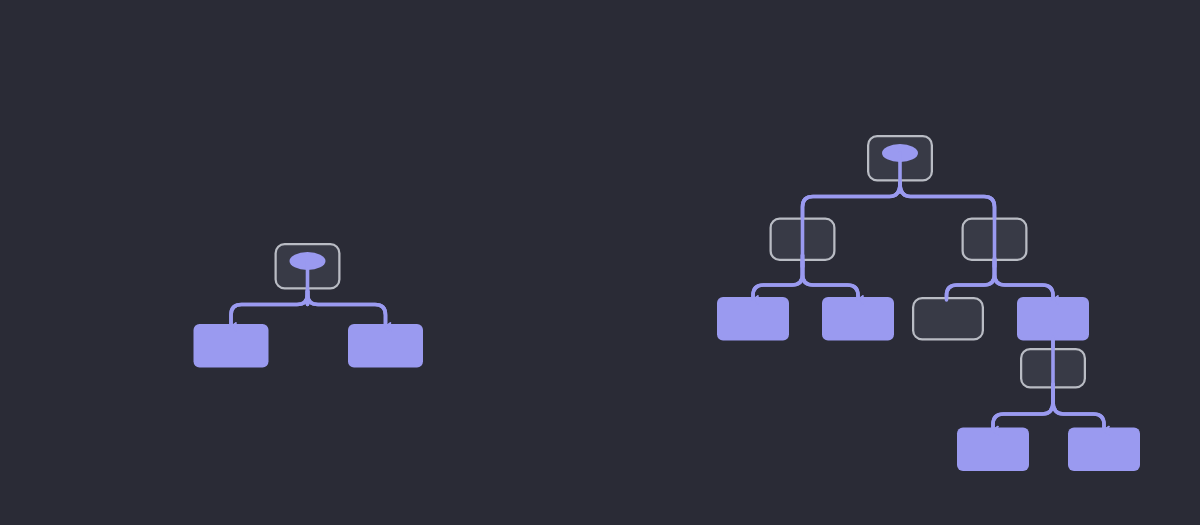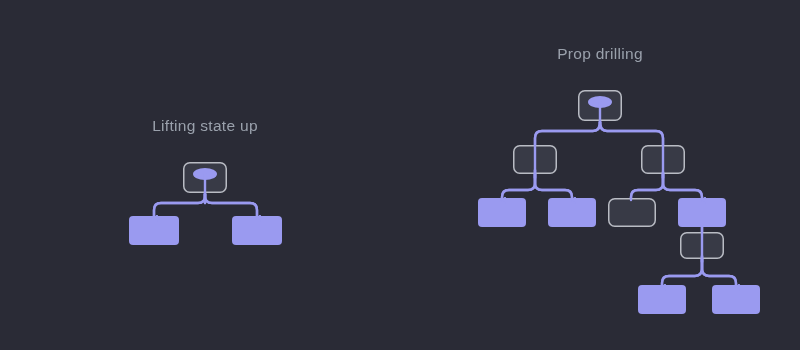--- a/index.html
+++ b/index.html
@@ -44,23 +44,21 @@
     top: 0;
     width: 800px;
     height: 350px;
   }
 </style>
 </head>
 <body>
 
 <div id="canvas">
 
-  <div class="diagram-title" id="title-lifting">Lifting state up</div>
 
-  <div class="diagram-title" id="title-prop">Prop drilling</div>
 
   <svg class="diagram-layer" id="svg-layer" viewBox="0 0 800 350" xmlns="http://www.w3.org/2000/svg">
       <defs>
         <marker id="arrowhead" viewBox="0 0 12 12" refX="6" refY="9" markerWidth="7" markerHeight="7" orient="auto-start-reverse" markerUnits="userSpaceOnUse">
           <path d="M1.5,3.5 L6,9 L10.5,3.5" fill="none" stroke="#9a9af0" stroke-width="2" stroke-linecap="round" stroke-linejoin="round"></path>
         </marker>
       </defs>
       <g>
         <g>
           <path d="M205,174 L205,203" fill="none" stroke="#9a9af0" stroke-width="2.4" stroke-linecap="round" stroke-linejoin="round"></path>

